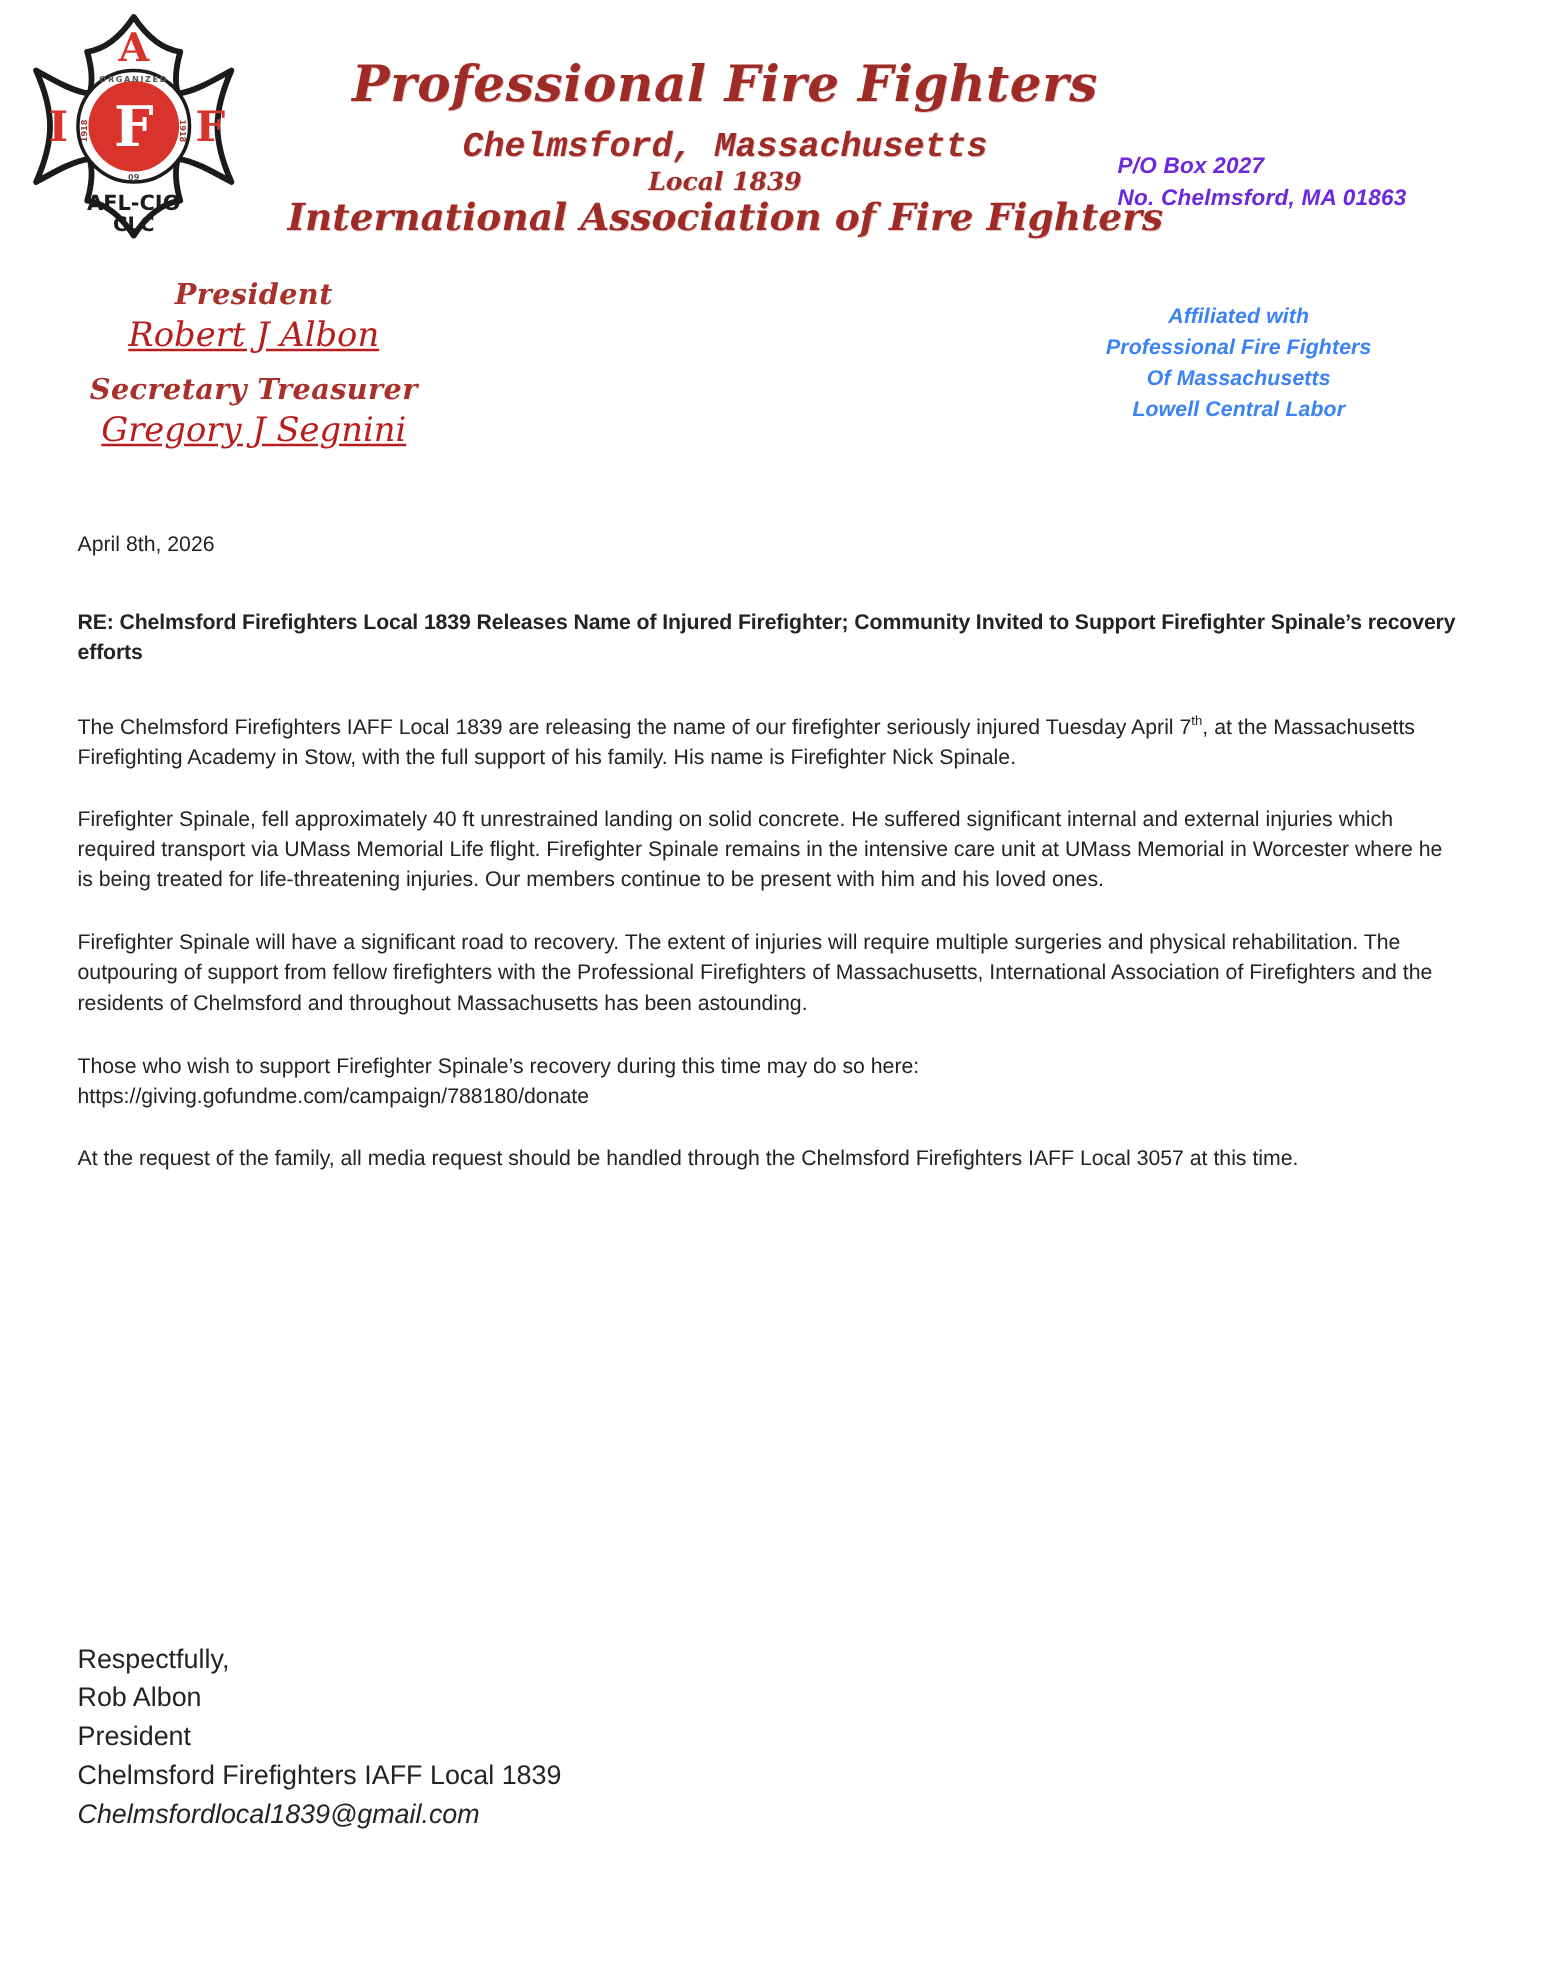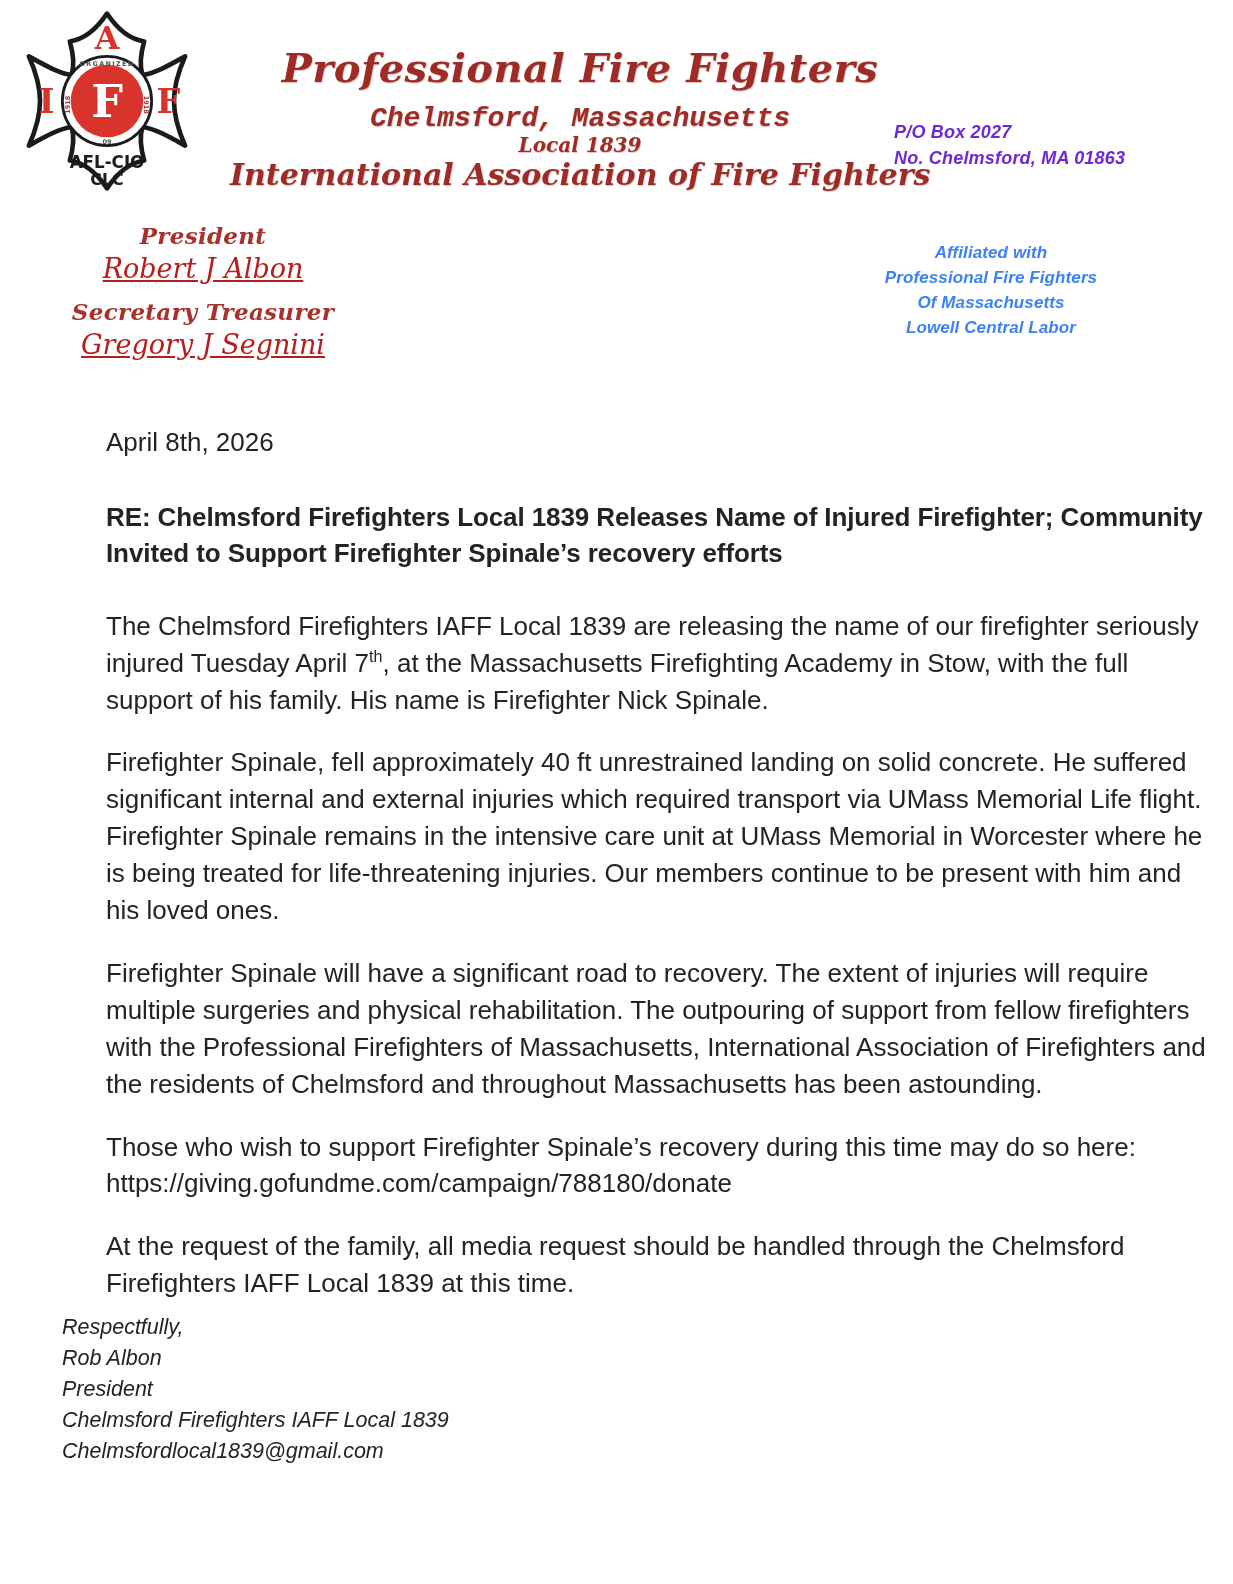--- a/index.html
+++ b/index.html
@@ -117,24 +117,23 @@
     line-height: 1.48;
     letter-spacing: 0.1px;
   }
 
   
   .doc-body {
     position: absolute;
     left: 62px;
     top: 424px;
     width: 1105px;
-    font-size: 26px;
+    font-size: 17px;
     line-height: 1.42;
     color: #262223;
-    margin-left: 44px;
   }
   .date-line {
     margin: 0 0 38px 0;
   }
   .re-line {
     font-weight: 700;
     margin: 0 0 36px 0;
     line-height: 1.40;
     letter-spacing: -0.1px;
   }
@@ -144,21 +143,21 @@
   sup { font-size: 0.62em; vertical-align: super; line-height: 0; }
 
   .signoff {
     position: absolute;
     left: 62px;
     top: 1312px;
     font-size: 21.5px;
     line-height: 1.44;
     color: #262223;
   }
-  .signoff div { white-space: nowrap; font-style: italic; }
+  .signoff div { white-space: nowrap; }
   .signoff .email { font-style: italic; }
 </style>
 </head>
 <body>
 
 <div class="letterhead">
 
   <div class="logo-wrap">
     <svg viewBox="0 0 200 200" xmlns="http://www.w3.org/2000/svg">
       <g>
@@ -236,21 +235,21 @@
   <p class="para">Firefighter Spinale, fell approximately 40 ft unrestrained landing on solid concrete. He suffered significant internal and external injuries which required transport via UMass Memorial Life flight. Firefighter Spinale remains in the intensive care unit at UMass Memorial in Worcester where he is being treated for life-threatening injuries. Our members continue to be present with him and his loved ones.</p>
 
   <p class="para">Firefighter Spinale will have a significant road to recovery. The extent of injuries will require multiple surgeries and physical rehabilitation. The outpouring of support from fellow firefighters with the Professional Firefighters of Massachusetts, International Association of Firefighters and the residents of Chelmsford and throughout Massachusetts has been astounding.</p>
 
   <p class="para">
     <span>Those who wish to support Firefighter Spinale’s recovery during this time may do so here:</span><br>
     <span>https://giving.gofundme.com/campaign/788180/donate</span>
   </p>
 
 
-  <p class="para">At the request of the family, all media request should be handled through the Chelmsford Firefighters IAFF Local 1839 at this time.</p>
+  <p class="para">At the request of the family, all media request should be handled through the Chelmsford Firefighters IAFF Local 3057 at this time.</p>
 </div>
 
 <div class="signoff">
   <div>Respectfully,</div>
   <div>Rob Albon</div>
   <div>President</div>
   <div>Chelmsford Firefighters IAFF Local 1839</div>
   <div class="email">Chelmsfordlocal1839@gmail.com</div>
 </div>
 

